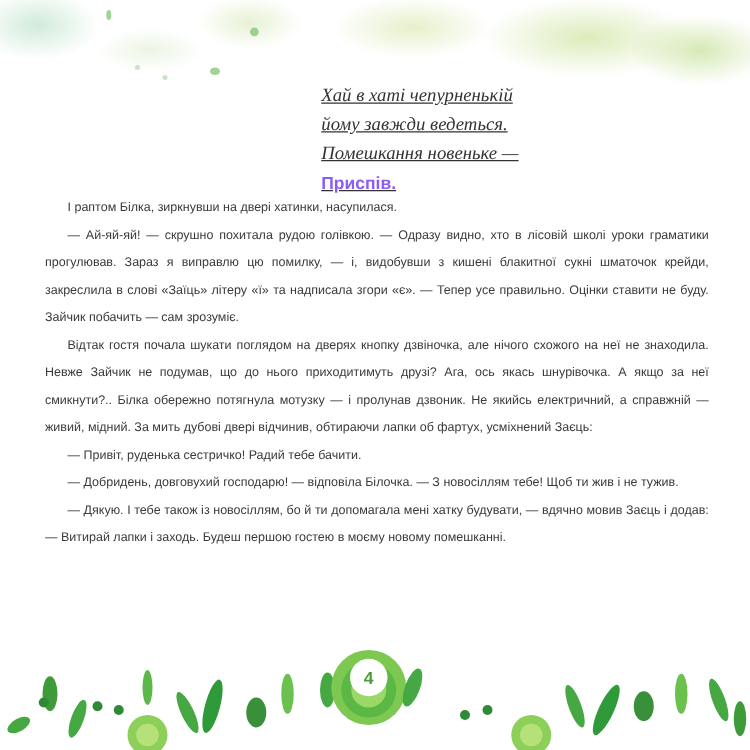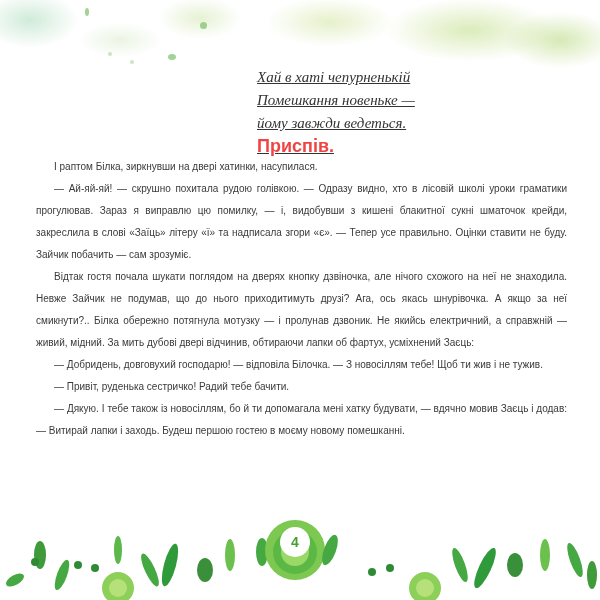--- a/index.html
+++ b/index.html
@@ -20,21 +20,21 @@
       radial-gradient(ellipse 60px 25px at 120px 40px, rgba(215,235,200,0.5), transparent 70%);
   }
   .drop { position: absolute; border-radius: 50%; background: #7cbf6a; opacity: .7; }
   .verse {
     position: absolute; left: 257px; top: 66px;
     font-family: "Liberation Serif", "DejaVu Serif", serif;
     font-style: italic; font-size: 15px; line-height: 23px; color: #333; text-decoration: underline;
   }
   .verse .chorus {
     font-family: "Liberation Sans", sans-serif; font-style: normal;
-    font-weight: bold; color: #ef4444; font-size: 18px;
+    font-weight: bold; color: #8b5cf6; font-size: 14px;
   }
   .prose {
     position: absolute; left: 36px; top: 156px; width: 531px;
     font-size: 10px; line-height: 22px; color: #3a3a3a;
   }
   .prose p { margin: 0; text-indent: 18px; text-align: justify; }
   .foliage {
     position: absolute; left: 0; bottom: 0; width: 600px; height: 90px;
   }
   .page-num {
@@ -49,31 +49,31 @@
 <div class="top-wash">
   <div class="drop" style="left:85px;top:8px;width:4px;height:8px;"></div>
   <div class="drop" style="left:200px;top:22px;width:7px;height:7px;"></div>
   <div class="drop" style="left:168px;top:54px;width:8px;height:6px;"></div>
   <div class="drop" style="left:130px;top:60px;width:4px;height:4px;opacity:.4"></div>
   <div class="drop" style="left:108px;top:52px;width:4px;height:4px;opacity:.4"></div>
 </div>
 
 <div class="verse">
   <div>Хай в хаті чепурненькій</div>
+  <div>йому завжди ведеться.</div>
   <div>Помешкання новеньке —</div>
-  <div>йому завжди ведеться.</div>
   <div class="chorus">Приспів.</div>
 </div>
 
 <div class="prose">
   <p>І раптом Білка, зиркнувши на двері хатинки, насупилася.</p>
   <p>— Ай-яй-яй! — скрушно похитала рудою голівкою. — Одразу видно, хто в лісовій школі уроки граматики прогулював. Зараз я виправлю цю помилку, — і, видобувши з кишені блакитної сукні шматочок крейди, закреслила в слові «Заїць» літеру «ї» та надписала згори «є». — Тепер усе правильно. Оцінки ставити не буду. Зайчик побачить — сам зрозуміє.</p>
   <p>Відтак гостя почала шукати поглядом на дверях кнопку дзвіночка, але нічого схожого на неї не знаходила. Невже Зайчик не подумав, що до нього приходитимуть друзі? Ага, ось якась шнурівочка. А якщо за неї смикнути?.. Білка обережно потягнула мотузку — і пролунав дзвоник. Не якийсь електричний, а справжній — живий, мідний. За мить дубові двері відчинив, обтираючи лапки об фартух, усміхнений Заєць:</p>
+  <p>— Привіт, руденька сестричко! Радий тебе бачити.</p>
   <p>— Добридень, довговухий господарю! — відповіла Білочка. — З новосіллям тебе! Щоб ти жив і не тужив.</p>
-  <p>— Привіт, руденька сестричко! Радий тебе бачити.</p>
   <p>— Дякую. І тебе також із новосіллям, бо й ти допомагала мені хатку будувати, — вдячно мовив Заєць і додав: — Витирай лапки і заходь. Будеш першою гостею в моєму новому помешканні.</p>
 </div>
 
 <svg class="foliage" viewBox="0 0 600 90" width="600" height="90">
   <g fill="#46a843">
     <ellipse cx="15" cy="70" rx="10" ry="5" transform="rotate(-30 15 70)"></ellipse>
     <ellipse cx="40" cy="45" rx="6" ry="14" fill="#3f9a3a"></ellipse>
     <ellipse cx="62" cy="65" rx="5" ry="16" transform="rotate(20 62 65)"></ellipse>
     <circle cx="35" cy="52" r="4" fill="#2f8a36"></circle>
     <circle cx="78" cy="55" r="4" fill="#2f8a36"></circle>

